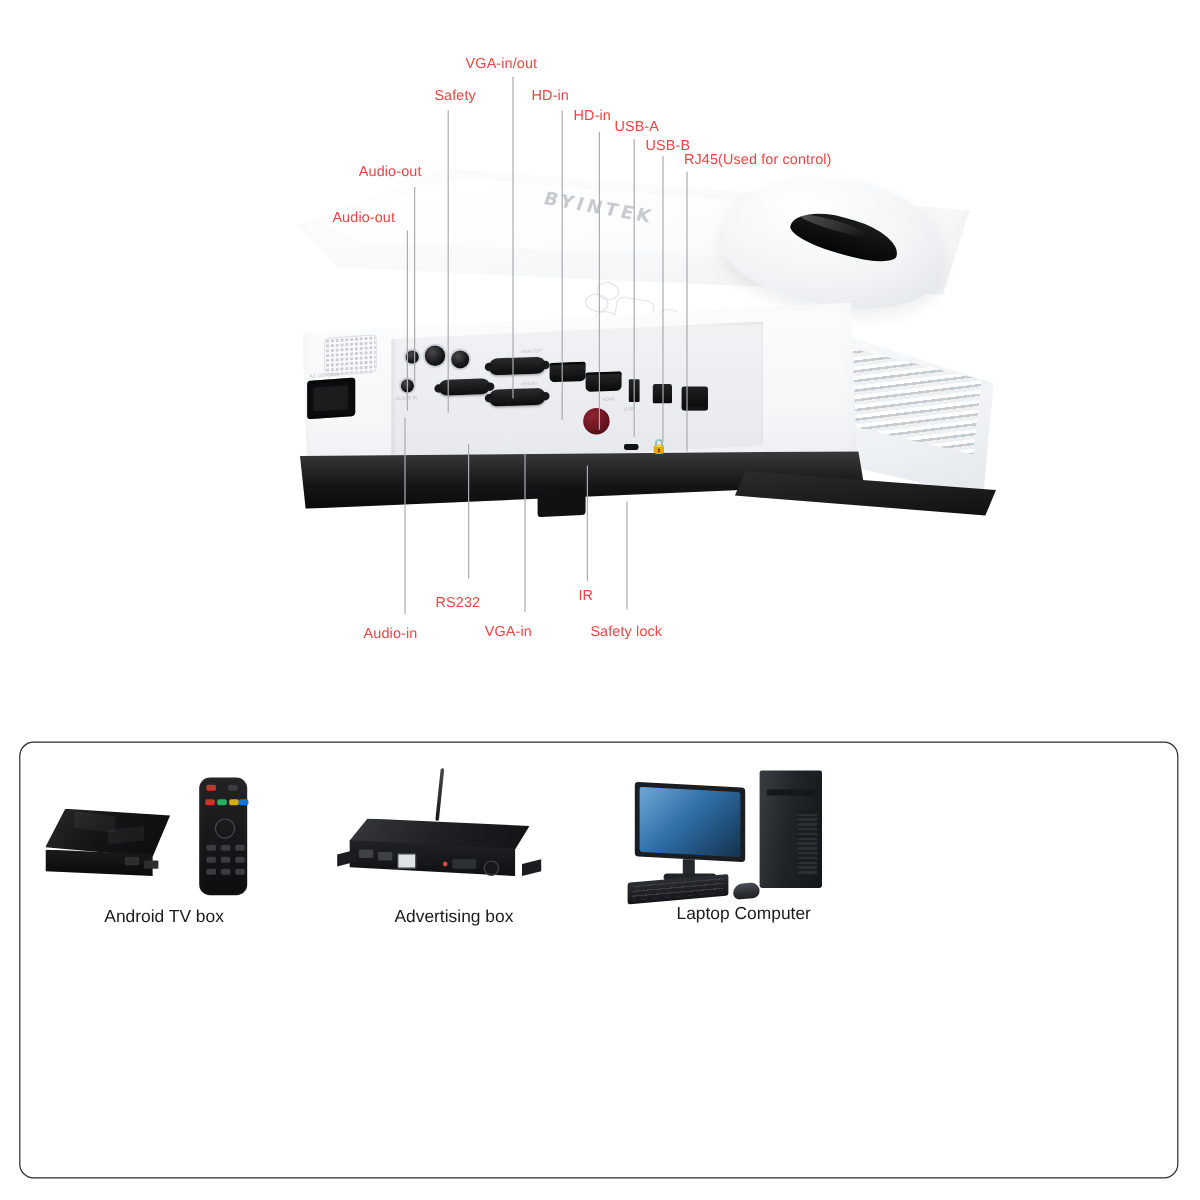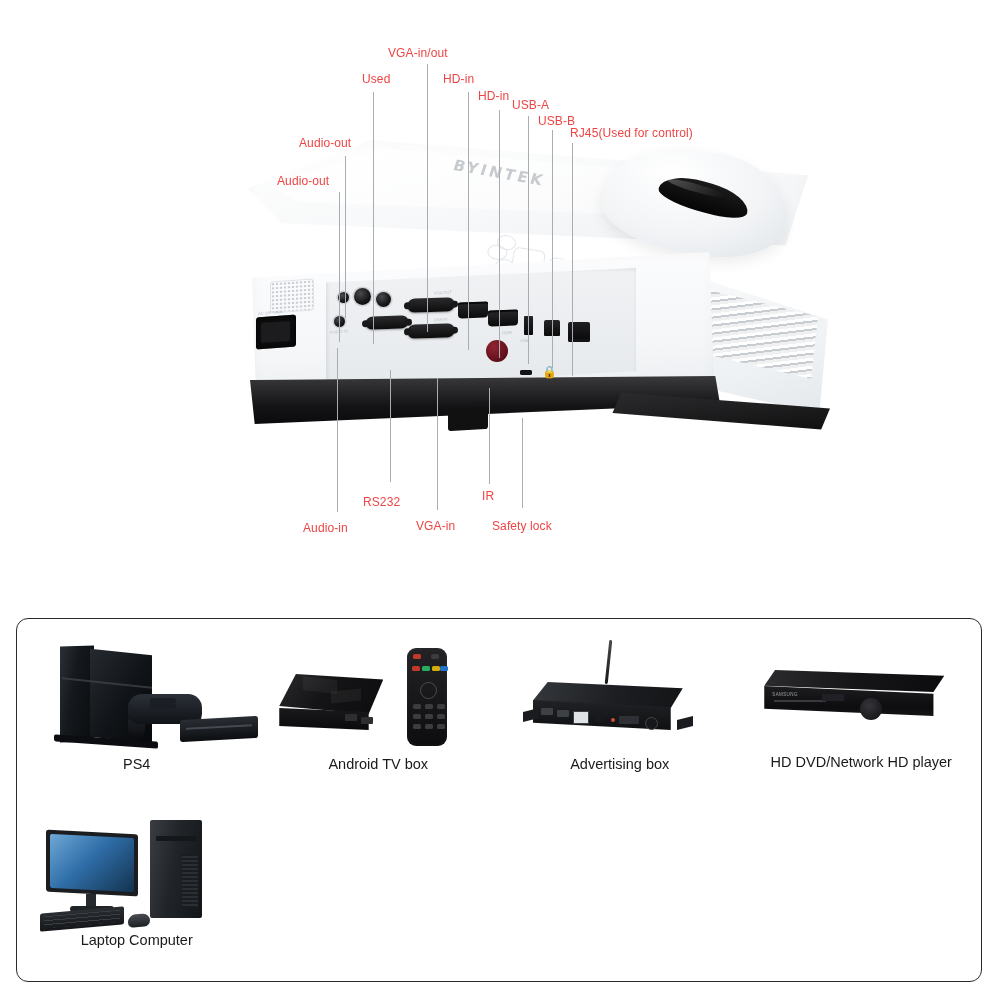--- a/index.html
+++ b/index.html
@@ -425,55 +425,40 @@
     <div class="leader" style="left:552px;top:130px;height:238px;"></div>
     <div class="leader" style="left:572px;top:143px;height:233px;"></div>
 
     <div class="leader" style="left:337px;top:348px;height:164px;"></div>
     <div class="leader" style="left:390px;top:370px;height:112px;"></div>
     <div class="leader" style="left:437px;top:378px;height:132px;"></div>
     <div class="leader" style="left:489px;top:388px;height:96px;"></div>
     <div class="leader" style="left:522px;top:418px;height:90px;"></div>
 
     <div class="callout" style="left:388px;top:47px;">VGA-in/out</div>
-    <div class="callout" style="left:362px;top:73px;">Used</div>
+    <div class="callout" style="left:362px;top:73px;">Safety</div>
     <div class="callout" style="left:443px;top:73px;">HD-in</div>
     <div class="callout" style="left:478px;top:90px;">HD-in</div>
     <div class="callout" style="left:512px;top:99px;">USB-A</div>
     <div class="callout" style="left:538px;top:115px;">USB-B</div>
     <div class="callout" style="left:570px;top:127px;">RJ45(Used for control)</div>
     <div class="callout" style="left:299px;top:137px;">Audio-out</div>
     <div class="callout" style="left:277px;top:175px;">Audio-out</div>
 
     <div class="callout" style="left:363px;top:496px;">RS232</div>
     <div class="callout" style="left:482px;top:490px;">IR</div>
     <div class="callout" style="left:303px;top:522px;">Audio-in</div>
-    <div class="callout" style="left:416px;top:520px;">VGA-in</div>
+    <div class="callout" style="left:404px;top:520px;">VGA-in</div>
     <div class="callout" style="left:492px;top:520px;">Safety lock</div>
   </div>
 
   <div class="panel"></div>
 
   <div class="grid">
 
-    <div class="cell">
-      <div class="art">
-        <div class="ps4-body"></div>
-        <div class="ps4-slab"></div>
-        <div class="ps4-seam"></div>
-        <div class="ps4-stand"></div>
-        <div class="ps4-grip" style="left:96px;"></div>
-        <div class="ps4-grip" style="left:153px;"></div>
-        <div class="ps4-pad"></div>
-        <div class="ps4-pad-touch"></div>
-        <div class="ps4-box"></div>
-        <div class="ps4-box-line"></div>
-      </div>
-      <div class="cap">PS4</div>
-    </div>
 
     <div class="cell">
       <div class="art">
         <div class="atv-top"></div>
         <div class="atv-facet" style="left:30px;top:40px;width:34px;height:14px;transform:skewY(7deg);"></div>
         <div class="atv-facet" style="left:58px;top:52px;width:30px;height:12px;transform:skewY(-6deg);"></div>
         <div class="atv-front"></div>
         <div class="atv-port" style="left:72px;top:76px;"></div>
         <div class="atv-port" style="left:88px;top:79px;"></div>
 
@@ -510,31 +495,20 @@
         <div class="adv-p" style="left:58px;top:73px;width:14px;height:11px;background:#dfe3e6;border:1px solid #3a3d41;"></div>
         <div class="adv-p" style="left:80px;top:76px;width:8px;height:8px;background:#17191c;border-radius:50%;"></div>
         <div class="adv-p" style="left:96px;top:80px;width:4px;height:4px;background:#d24b3a;border-radius:50%;"></div>
         <div class="adv-p" style="left:104px;top:78px;width:20px;height:8px;background:#2d3034;"></div>
         <div class="adv-p" style="left:130px;top:79px;width:11px;height:11px;background:#16181b;border-radius:50%;border:1px solid #44474b;"></div>
       </div>
       <div class="cap">Advertising box</div>
     </div>
 
 
-    <div class="cell r2">
-      <div class="art">
-        <div class="dvd-top"></div>
-        <div class="dvd-front"></div>
-        <div class="dvd-brand">SAMSUNG</div>
-        <div class="dvd-tray"></div>
-        <div class="dvd-disp"></div>
-        <div class="dvd-nav"></div>
-      </div>
-      <div class="cap">HD DVD/Network HD player</div>
-    </div>
 
 
     <div class="cell r2">
       <div class="art">
         <div class="dk-mon"></div>
         <div class="dk-scr"></div>
         <div class="dk-neck"></div>
         <div class="dk-foot"></div>
         <div class="dk-tower"></div>
         <div class="dk-bay"></div>

